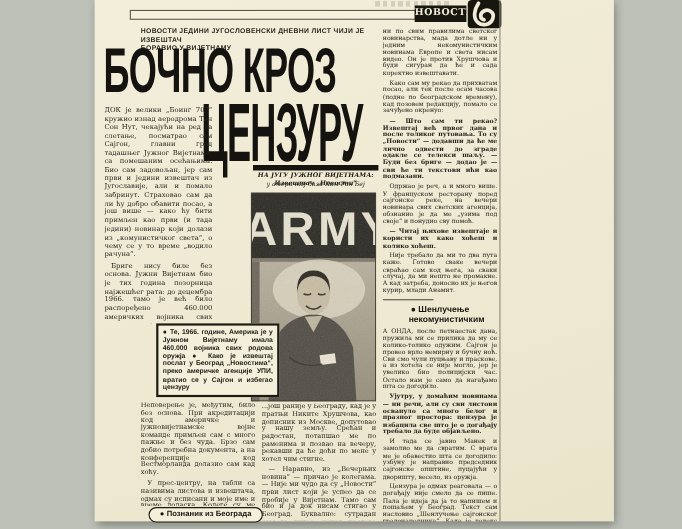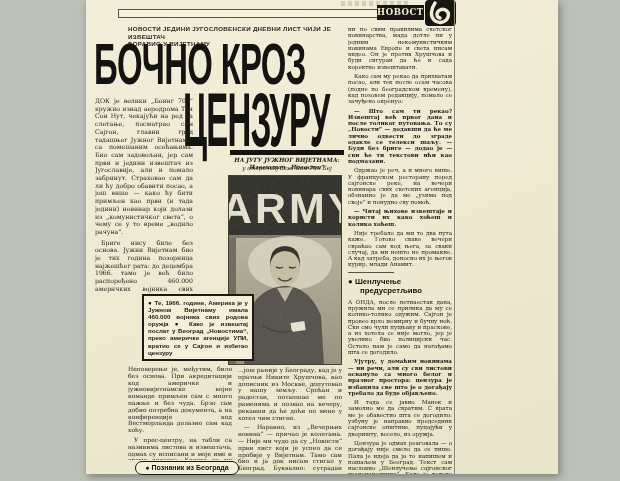--- a/index.html
+++ b/index.html
@@ -48,21 +48,21 @@
   
   .pull-box{left:56px;top:294px;width:112px;height:67px;background:#f4efdb;border:2px solid #1b1a13;
     z-index:2;padding:3px 4px;box-sizing:border-box;
     font-family:"Liberation Sans",sans-serif;font-weight:bold;font-size:6.2px;line-height:7.1px;
     color:#1d1c16;text-align:justify;}
   .round-box{left:49px;top:461px;width:104px;height:14px;background:#f4efdb;border:1.5px solid #1b1a13;
     border-radius:8px;z-index:2;font-family:"Liberation Sans",sans-serif;font-weight:bold;font-size:7px;
     line-height:12px;text-align:center;color:#17160f;box-sizing:border-box;}
   
   .subhead{margin:4px 0 4px 0;font-family:"Liberation Sans",sans-serif;font-weight:bold;
-    font-size:7.8px;line-height:9px;color:#17160f;text-align:left;}
+    font-size:7.8px;line-height:9px;color:#17160f;text-align:center;}
   .subhead .mini-rule{display:block;width:46px;height:1px;background:#55524a;margin-bottom:4px;}
   .subhead .l2{padding-left:12px;display:block;}
   .v-rule{left:368px;top:0;width:1px;height:474px;background:#8d887a;}
 </style>
 </head>
 <body>
 
 <div class="page">
 
   <div class="abs faint-marks"></div>
@@ -131,21 +131,21 @@
         <p>ни по свим правилима светског новинарства, мада дотле ни у једним некомунистичким новинама Европе и света нисам видео. Он је против Хрушчова и буди сигуран да ће и сада коректно извештавати.</p>
         <p>Како сам му рекао да прихватам посао, али тек после осам часова (подне по београдском времену), кад позовем редакцију, помало се зачуђено окренуо:</p>
         <p class="bold">— Што сам ти рекао? Извештај већ првог дана и после толиког путовања. То су „Новости“ — додавши да ће ме лично одвести до зграде одакле се телекси шаљу. — Буди без бриге — додао је — сви ће ти текстови ићи као подмазани.</p>
         <p>Одржао је реч, а и много више. У француском ресторану поред сајгонске реке, на вечери новинара свих светских агенција, обзнанио је да ме „узима под своје“ и понудио сву помоћ.</p>
         <p class="bold">— Читај њихове извештаје и користи их како хоћеш и колико хоћеш.</p>
         <p>Није требало да ми то два пута каже. Готово сваке вечери свраћао сам код њега, за сваки случај, да ми нешто не промакне. А кад затреба, доносио их је његов курир, млади Анамит.</p>
       </div>
     <div class="subhead">
       <span class="mini-rule"></span>
       <span>● Шенлучење</span>
-      <span class="l2">предусретљиво</span>
+      <span class="l2">некомунистичким</span>
     </div>
     <div>
         <p>А ОНДА, после петнаестак дана, пружила ми се прилика да му се колико-толико одужим. Сајгон је провео врло немирну и бучну ноћ. Сви смо чули пуцњаву и праскове, а из хотела се није могло, јер је увелико био полицијски час. Остало нам је само да нагађамо шта се догодило.</p>
         <p class="bold">Ујутру, у домаћим новинама — ни речи, али су сви листови освануло са много белог и празног простора: цензура је избацила све што је о догађају требало да буде објављено.</p>
         <p>И тада се јавио Манек и замолио ме да свратим. С врата ме је обавестио шта се догодило: узбуну је направио председник сајгонске општине, пуцајући у дворишту, весело, из оружја.</p>
         <p>Цензура је одмах реаговала — о догађају није смело да се пише. Пала је идеја да ја то напишем и пошаљем у Београд. Текст сам насловио „Шенлучење сајгонског градоначелника“. Када је телекс прошао, дописник УПИ пренео га је „Новостима“. Тако је и било.</p>
       </div>
   </div>
 
   <div class="abs col bl-col">

